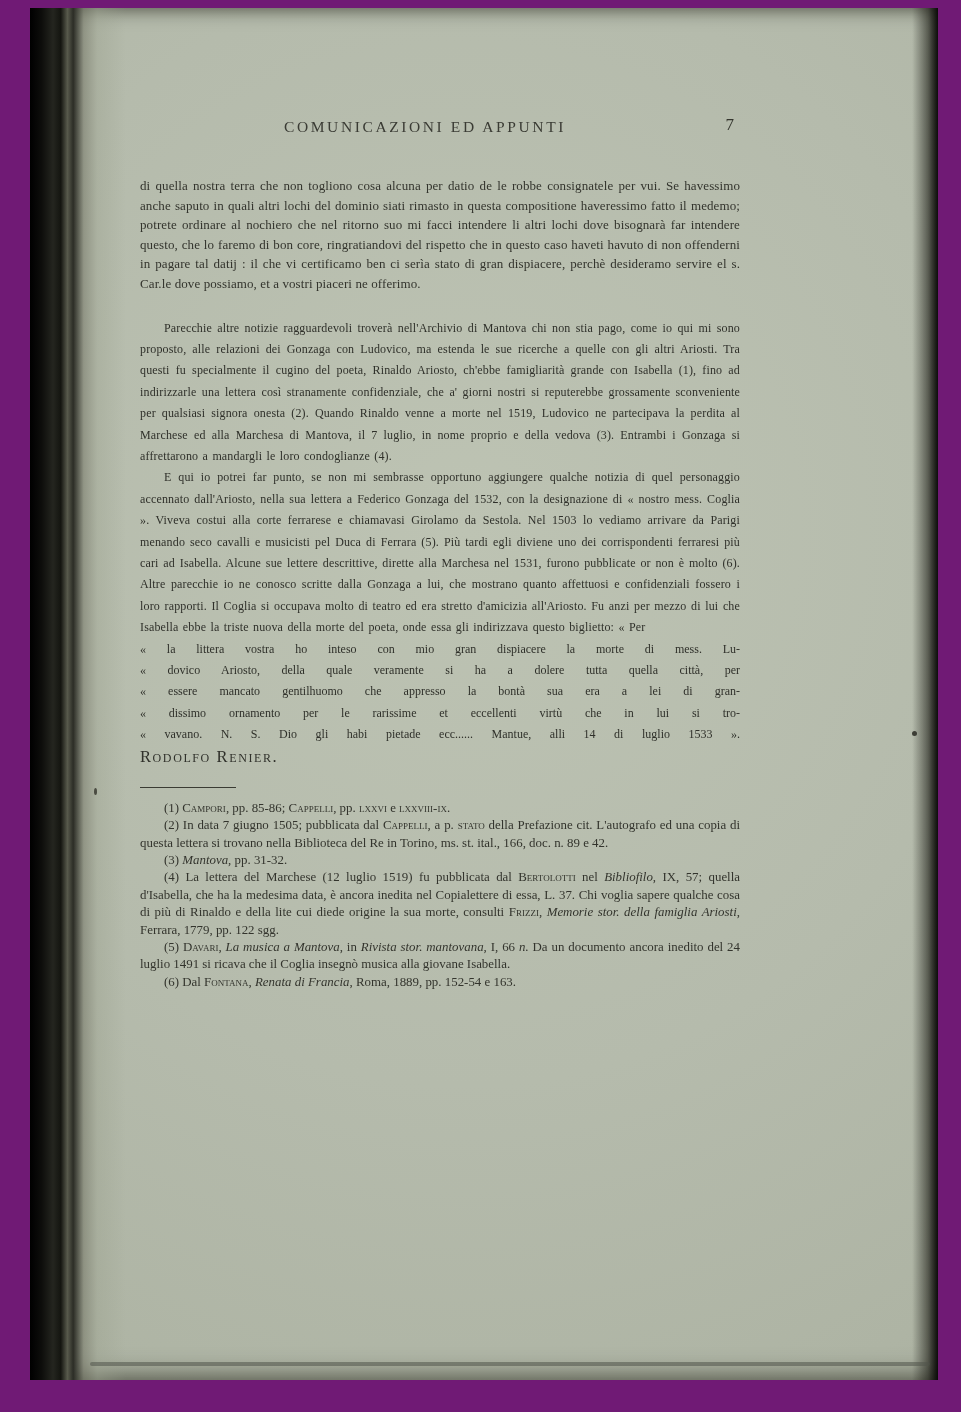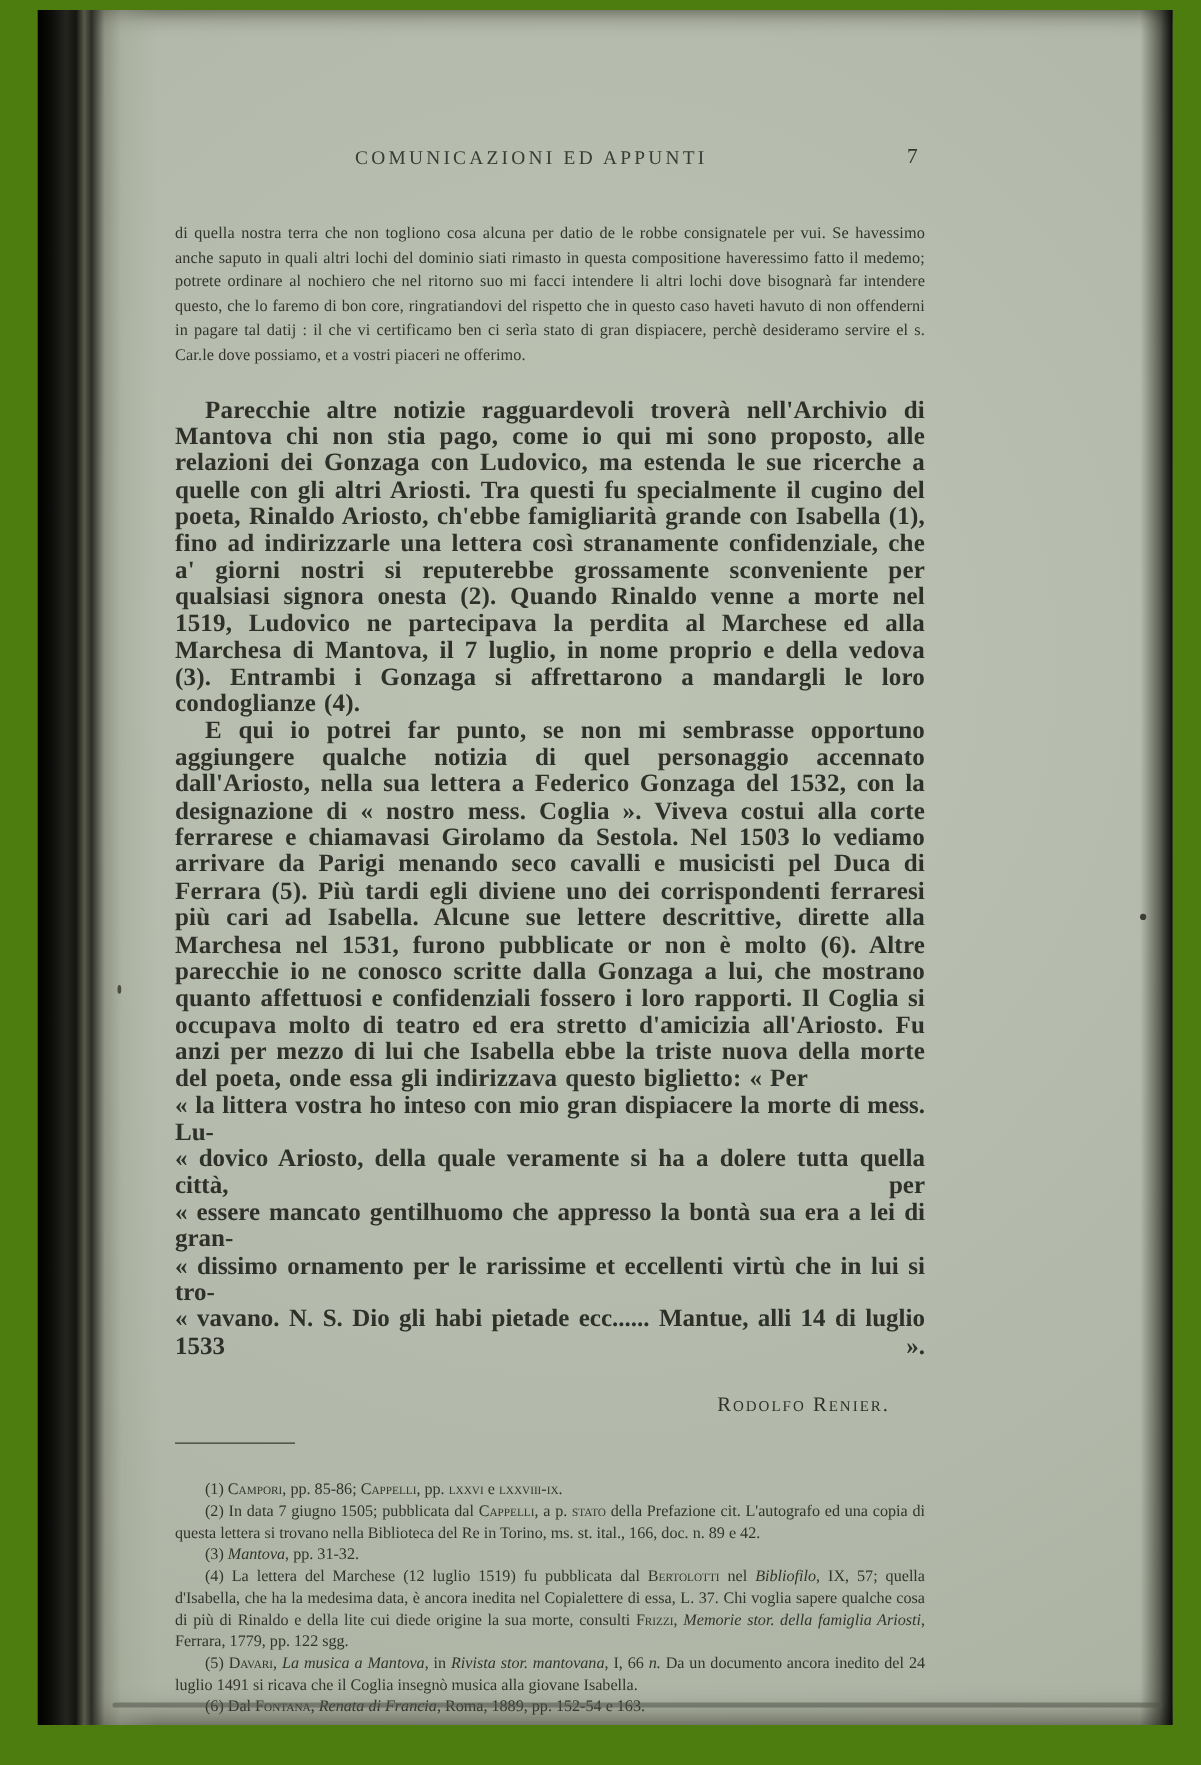--- a/index.html
+++ b/index.html
@@ -1,18 +1,18 @@
 <!DOCTYPE html>
 <html><head>
 <meta charset="utf-8">
 <style>
   html,body { margin:0; padding:0; background:#000; }
   .scan {
     position:relative; width:961px; height:1412px; overflow:hidden;
-    background:#4d7c0f;
+    background:#701a75;
     font-family:"Liberation Serif","DejaVu Serif",serif;
   }
   .page {
     position:absolute; left:30px; top:8px; width:908px; height:1372px;
     background: radial-gradient(ellipse 130% 90% at 48% 38%, #bdc3b3 0%, #b5bbac 45%, #aeb4a4 75%, #a3a999 100%);
     box-shadow:
       inset 0 14px 18px -12px rgba(18,18,8,0.55),
       inset 0 -18px 24px -14px rgba(18,18,8,0.55),
       inset -14px 0 20px -12px rgba(18,18,8,0.45);
   }
@@ -44,40 +44,40 @@
   }
   .pagenum { position:absolute; right:6px; top:-3px; font-size:17px; color:#34352e; }
 
   .letter {
     margin-top:36px; font-size:13px; line-height:19.6px;
     text-align:justify; color:#33342d; letter-spacing:0.1px;
   }
   .dateline { margin-top:3px; padding-left:57px; font-size:13.2px; color:#33342d; }
 
   .bodytext {
-    margin-top:24px; font-size:20px; line-height:21.4px; text-align:justify;
-    word-spacing:1.2px; letter-spacing:0.15px; color:#2f302a;font-weight:bold;
+    margin-top:24px; font-size:12px; line-height:21.4px; text-align:justify;
+    word-spacing:1.2px; letter-spacing:0.15px; color:#2f302a;
   }
   .bodytext p { margin:0; text-indent:24px; }
   .quote-line {
     text-align:justify; text-align-last:justify;
     letter-spacing:0; word-spacing:0;
   }
 
   .signature {
-    margin-top:26px; padding-right:28px; text-align:right;
+    margin-top:1px; padding-right:28px; text-align:left;
     font-variant:small-caps; font-size:16.5px; letter-spacing:1.6px; color:#30312b;
   }
 
   .fn-rule {
     margin-top:20px; margin-left:0; width:96px;
     border:0; border-top:1.5px solid #3a3b33;
   }
   .footnotes {
-    margin-top:28px; font-size:12.9px; line-height:17.4px;
+    margin-top:12px; font-size:12.9px; line-height:17.4px;
     text-align:justify; color:#33342d;
   }
   .footnotes p { margin:0; text-indent:24px; }
   .seg-sc { font-variant:small-caps; }
   .seg-i  { font-style:italic; }
 </style>
 </head>
 <body>
 
 <div class="scan">

